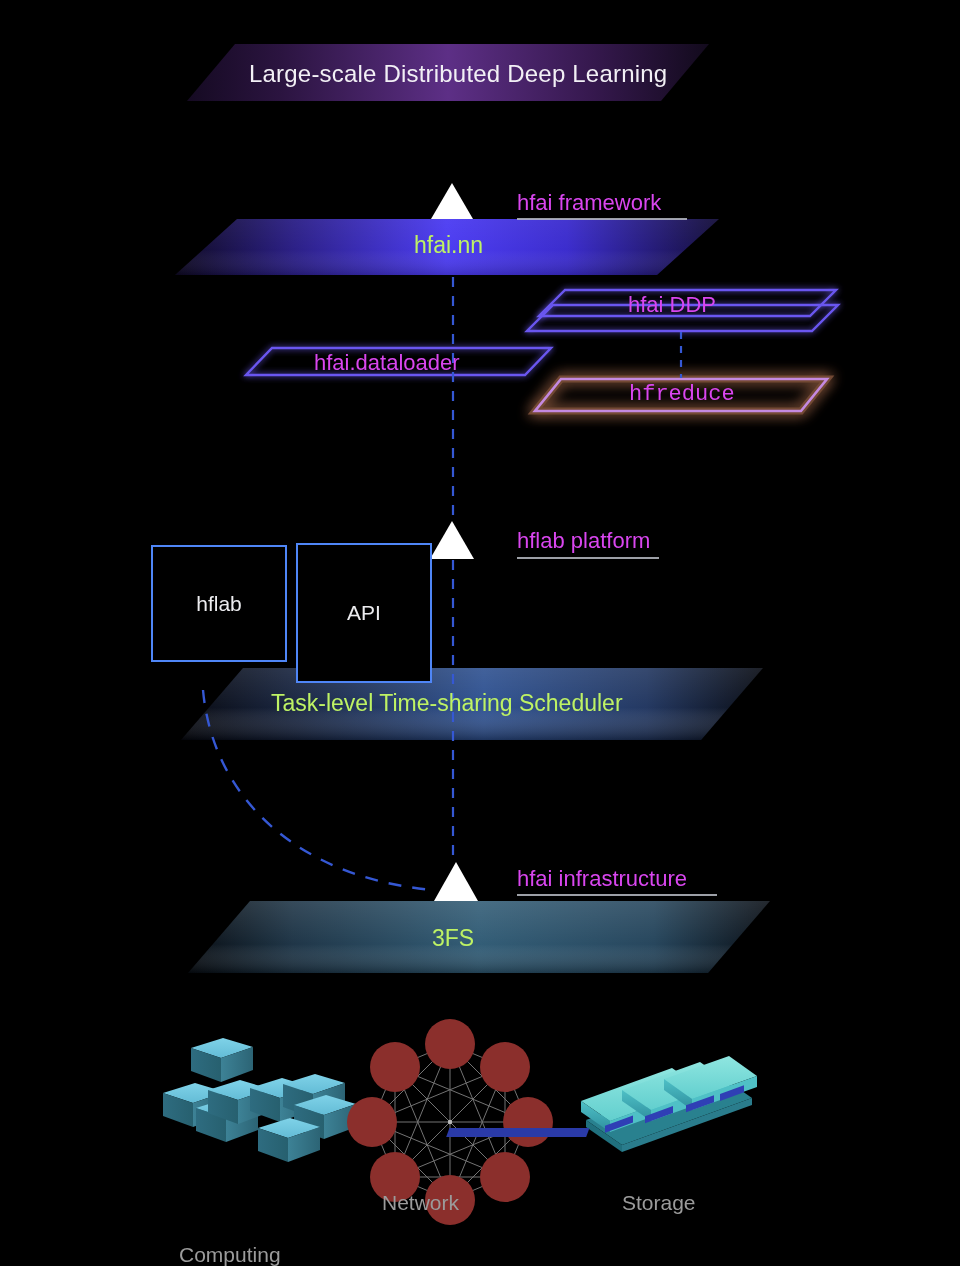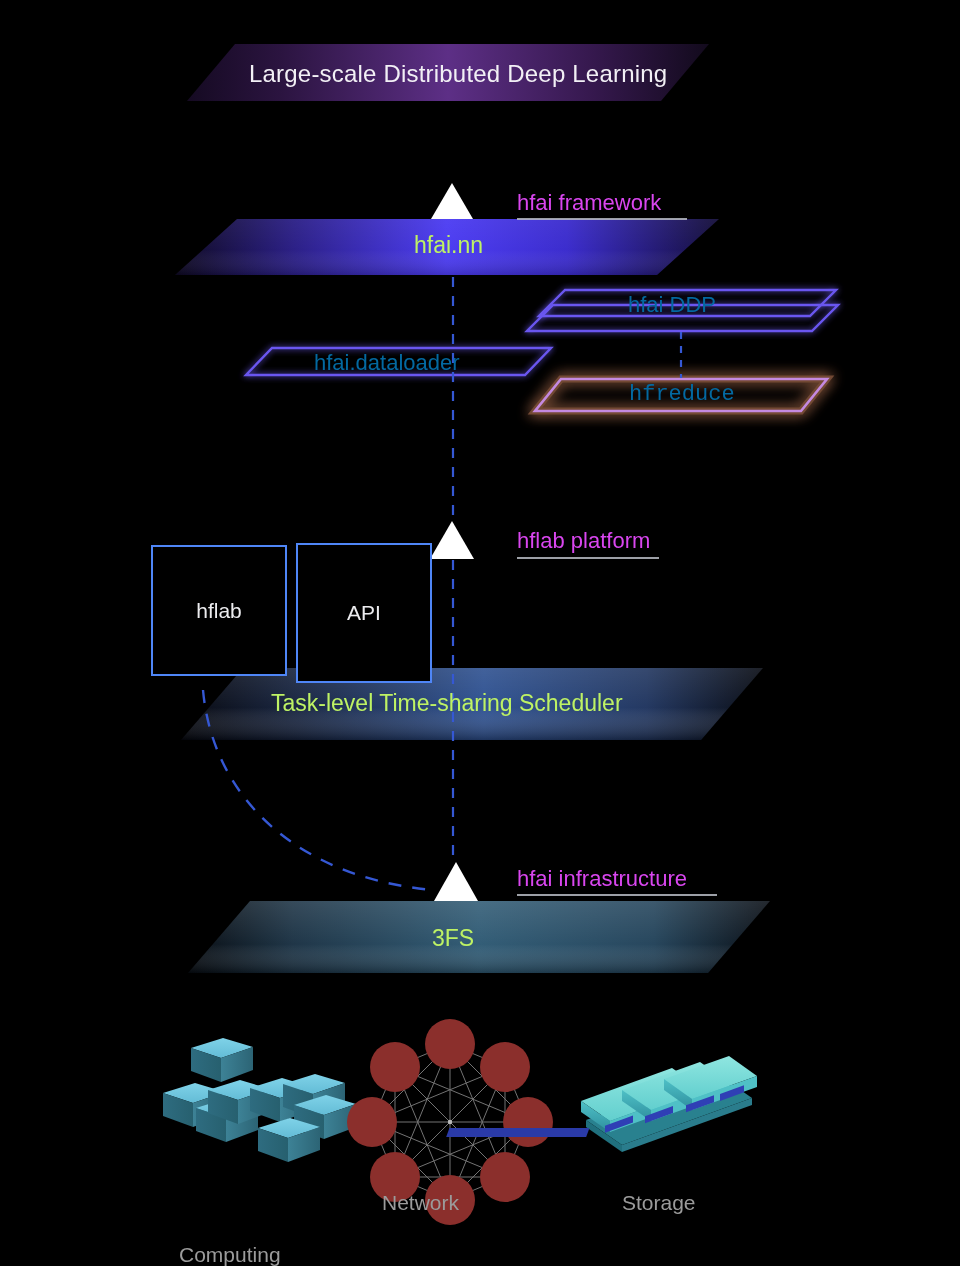--- a/index.html
+++ b/index.html
@@ -48,21 +48,21 @@
   .bar-label {
     font-size: 23px;
     color: #bef264;
   }
   .side-label {
     font-size: 22px;
     color: #d946ef;
   }
   .outline-label {
     font-size: 22px;
-    color: #0369a1;
+    color: #d946ef;
   }
   .box-label {
     font-size: 21px;
     color: #ececef;
   }
   .foot-label {
     font-size: 21px;
     color: #9b9b9b;
     line-height: 30px;
     white-space: pre-line;
@@ -342,21 +342,21 @@
   <div class="txt side-label" style="left:517px; top:190px;">hfai framework</div>
   <div class="underline-rule" style="left:517px; top:218px; width:170px;"></div>
 
   <div class="txt outline-label" style="left:628px; top:292px;">hfai DDP</div>
   <div class="txt outline-label" style="left:314px; top:350px;">hfai.dataloader</div>
   <div class="txt outline-label" style="left:629px; top:382px;font-family:Liberation Mono, monospace;">hfreduce</div>
 
   <div class="txt side-label" style="left:517px; top:528px;">hflab platform</div>
   <div class="underline-rule" style="left:517px; top:557px; width:142px;"></div>
 
-  <div class="ob" style="left:151px; top:545px; width:136px; height:131px;">
+  <div class="ob" style="left:151px; top:545px; width:136px; height:117px;">
     <span class="box-label">hflab</span>
   </div>
   <div class="ob" style="left:296px; top:543px; width:136px; height:140px;">
     <span class="box-label">API</span>
   </div>
 
   <div class="txt bar-label" style="left:271px; top:690px;">Task-level Time-sharing Scheduler</div>
 
   <div class="txt side-label" style="left:517px; top:866px;">hfai infrastructure</div>
   <div class="underline-rule" style="left:517px; top:894px; width:200px;"></div>

